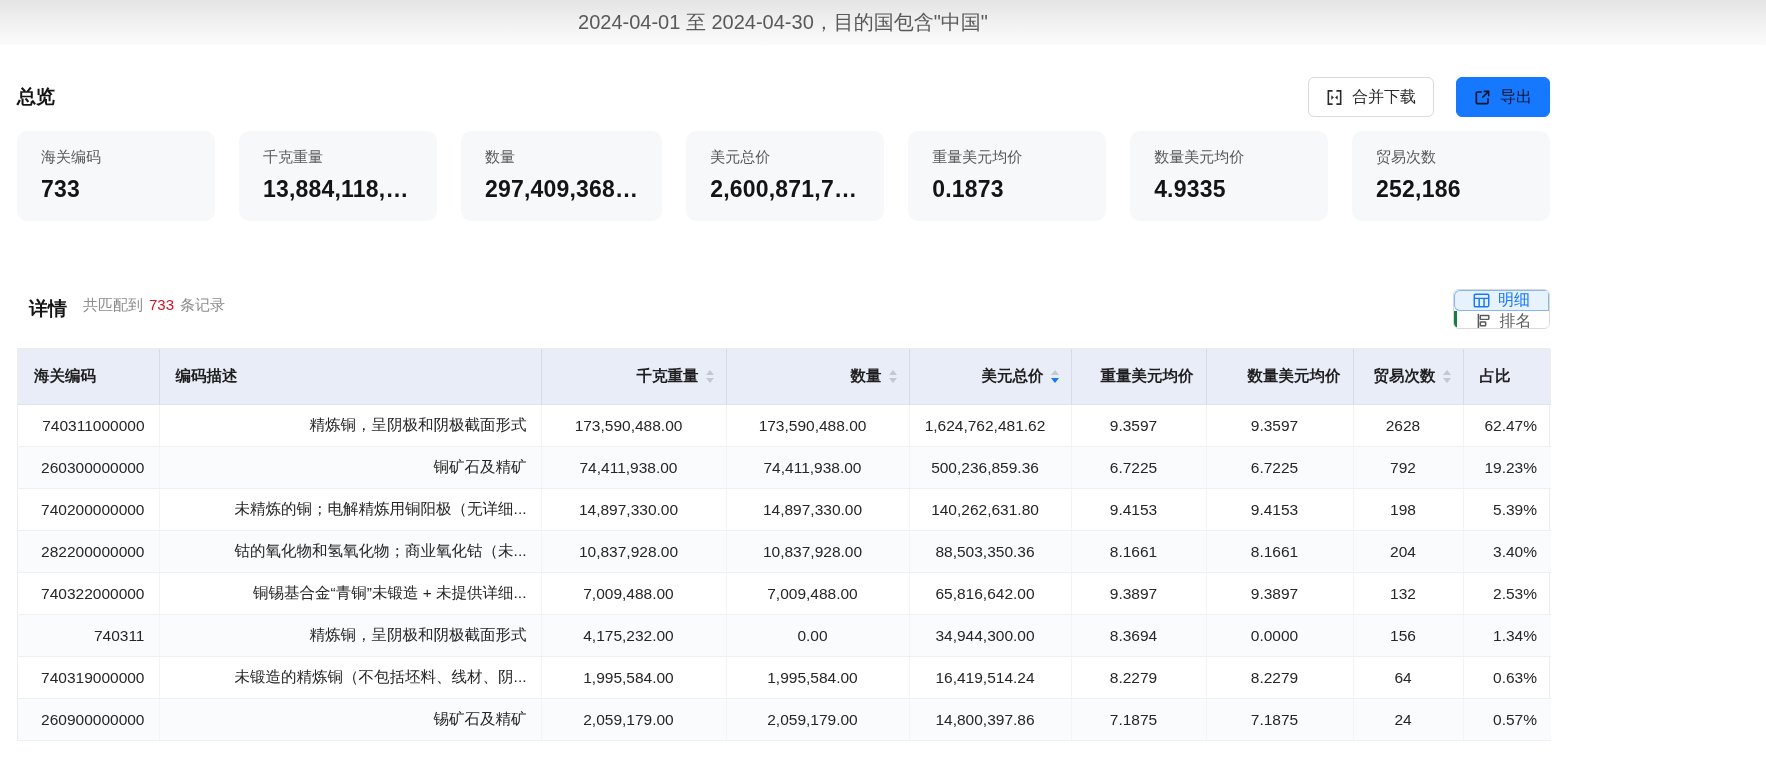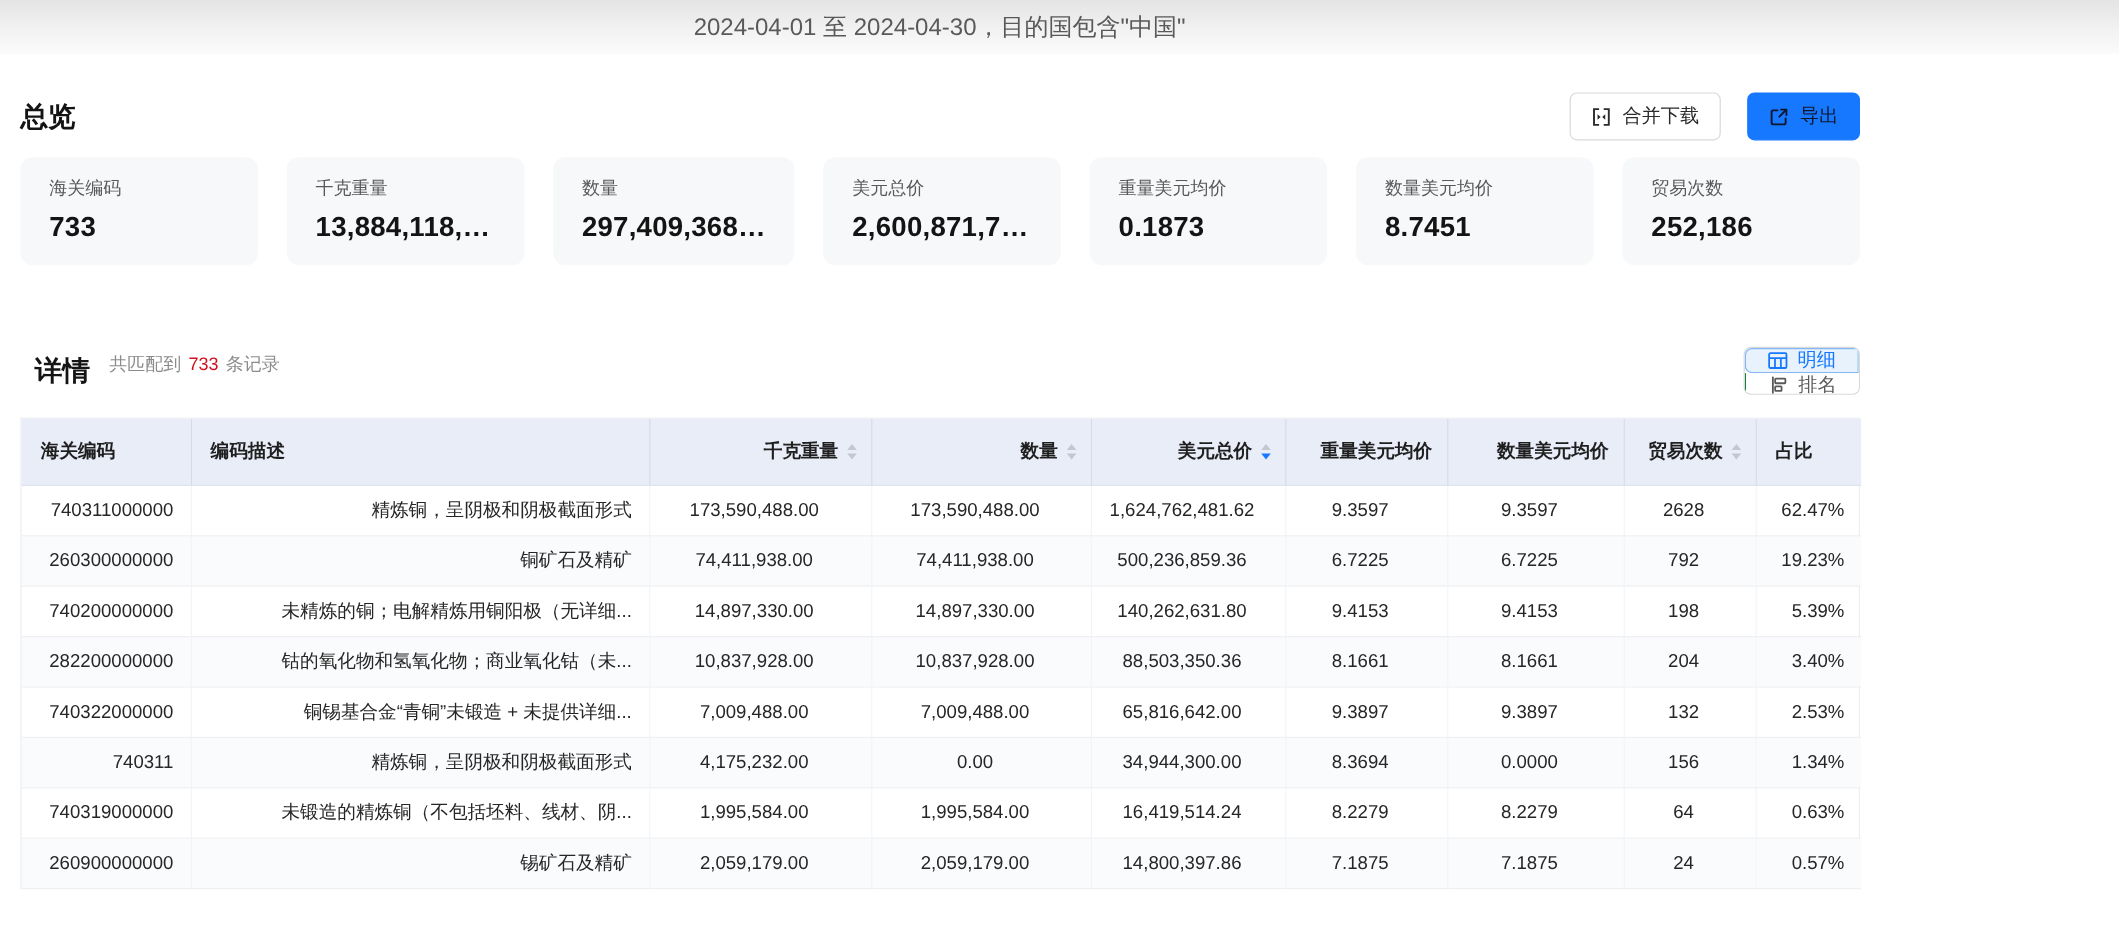--- a/index.html
+++ b/index.html
@@ -8,40 +8,40 @@
     font-family:"Liberation Sans","DejaVu Sans",sans-serif;color:#262626;
   }
   
   .topbar{height:45px;background:linear-gradient(180deg,#e4e4e4 0%,#f2f2f2 55%,#fbfbfb 100%);}
   .topbar-inner{width:1566px;height:45px;display:flex;align-items:center;justify-content:center;}
   .topbar-title{font-size:20px;color:#595959;}
 
   .content{width:1533px;margin-left:17px;}
 
   .overview-head{margin-top:32px;height:40px;display:flex;justify-content:space-between;align-items:center;}
-  .section-title{margin:0;font-size:23px;font-weight:700;color:#141414;}
+  .section-title{margin:0;font-size:19px;font-weight:700;color:#141414;}
   .actions{display:flex;gap:22px;}
   .btn{height:40px;display:inline-flex;align-items:center;gap:9px;padding:0 17px;border-radius:6px;
        font-size:16px;cursor:pointer;border:1px solid #d9d9d9;background:#fff;color:#2b2b2b;font-family:inherit;}
   .btn .ic{display:flex;align-items:center;}
   .btn-primary{background:#1677ff;border-color:#1677ff;color:#0f172a;}
 
   .cards{margin-top:14px;display:flex;gap:24px;}
   .card{flex:1;height:90px;background:#f7f8fa;border-radius:10px;padding:17px 24px;box-sizing:border-box;}
   .card-label{font-size:15px;color:#595959;}
   .card-value{margin-top:9px;font-size:23px;font-weight:700;color:#141414;letter-spacing:.2px;white-space:nowrap;}
 
   .details-head{margin-top:68px;height:40px;display:flex;justify-content:space-between;align-items:center;}
   .details-left{display:flex;align-items:flex-start;gap:16px;margin-left:12px;}
   .match{font-size:15px;color:#8c8c8c;}
   .match .count{color:#cf1322;margin:0 6px;}
 
   .segmented{display:flex;height:40px;border:1px solid #d9d9d9;border-radius:6px;overflow:hidden;background:#fff;box-sizing:border-box;flex-direction:column;}
   .seg{width:95px;display:flex;align-items:center;justify-content:center;gap:8px;font-size:16px;color:#595959;
-       background:#fff;border:none;border-left:1px solid #15803d;cursor:pointer;font-family:inherit;padding:0;}
+       background:#fff;border:none;border-left:3px solid #15803d;cursor:pointer;font-family:inherit;padding:0;}
   .seg:first-child{border-left:none;}
   .seg.active{background:#e8f2fd;color:#1677ff;box-shadow:inset 0 0 0 1px #84b8f5;border-radius:6px 0 0 6px;}
   .seg .seg-icon{display:flex;align-items:center;}
 
   .table-wrap{margin-top:19px;border:1px solid #ebedf0;border-bottom:none;}
   table{width:100%;border-collapse:collapse;table-layout:fixed;}
   col.c0{width:141px}col.c1{width:382px}col.c2{width:185px}col.c3{width:183px}col.c4{width:162px}
   col.c5{width:135px}col.c6{width:147px}col.c7{width:110px}col.c8{width:88px}
   th{height:55px;background:#e9edf8;font-size:15.5px;font-weight:700;color:#1f1f1f;
      border-right:1px solid #d7dbe8;border-bottom:1px solid #dfe3f0;padding:0;}
@@ -116,21 +116,21 @@
       <div class="card">
     <div class="card-label">美元总价</div>
     <div class="card-value">2,600,871,7…</div>
   </div>
       <div class="card">
     <div class="card-label">重量美元均价</div>
     <div class="card-value">0.1873</div>
   </div>
       <div class="card">
     <div class="card-label">数量美元均价</div>
-    <div class="card-value">8.7451</div>
+    <div class="card-value">4.9335</div>
   </div>
       <div class="card">
     <div class="card-label">贸易次数</div>
     <div class="card-value">252,186</div>
   </div>
     </div>
 
   <div class="details-head">
     <div class="details-left">
       <h2 class="section-title">详情</h2>

